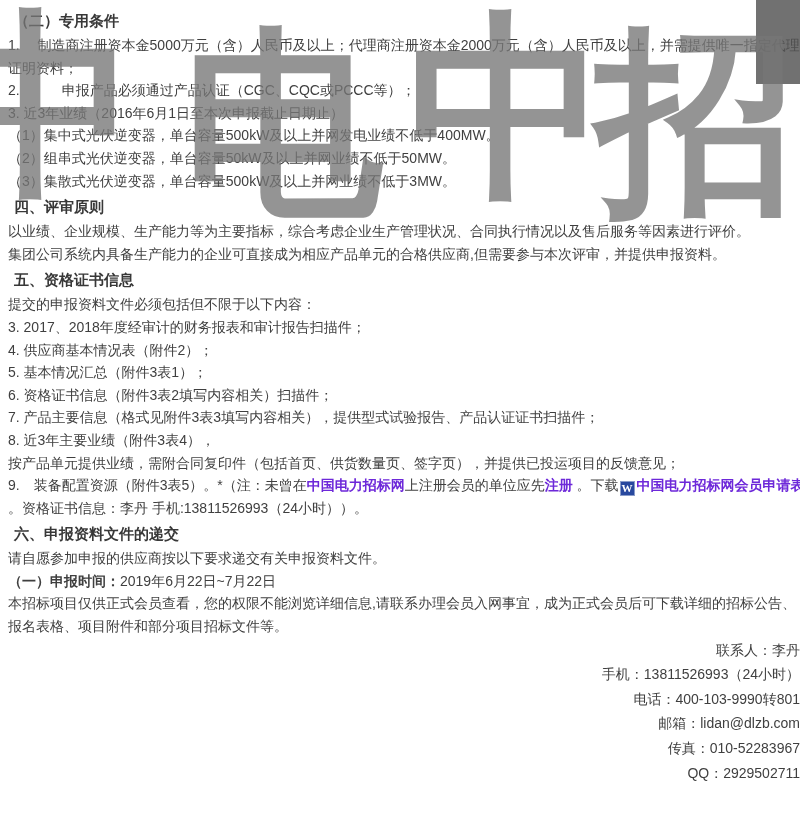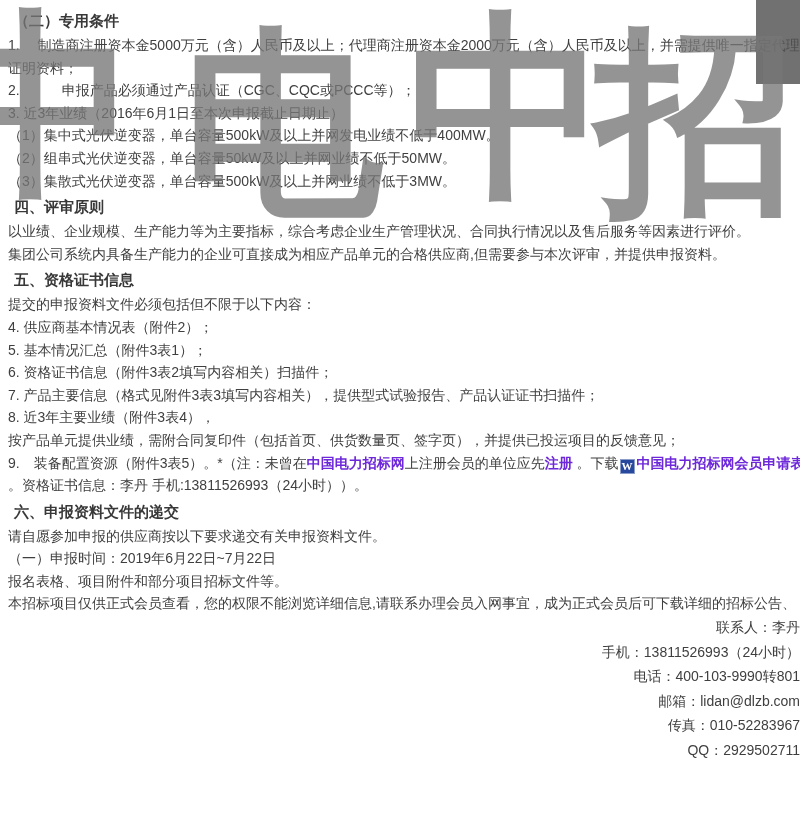--- a/index.html
+++ b/index.html
@@ -14,21 +14,21 @@
     color:#3f3f3f;
   }
   .line{
     font-size:14px;line-height:22.6px;white-space:pre;
   }
   .hline{
     font-size:15px;line-height:24px;font-weight:bold;margin:3px 0 1px;
     white-space:pre;color:#383838;padding-left:6px;
   }
   .contact{line-height:24.6px;text-align:right;}
-  .b{font-weight:normal;}
+  .b{font-weight:bold;}
   .lnk{
     color:#6d28d9;font-weight:bold;text-decoration:none;cursor:pointer;
   }
   .wicon{
     display:inline-block;width:15px;height:15px;box-sizing:border-box;
     background:#28489e;color:#ffffff;border:1px solid #8a9cc9;
     font-size:11px;font-weight:bold;text-align:center;line-height:13px;
     vertical-align:-2px;margin:0 2px 0 1px;font-family:"Liberation Serif",serif;
   }
   
@@ -59,33 +59,34 @@
     <div class="line"><span>2.　　　申报产品必须通过产品认证（CGC、CQC或PCCC等）；</span></div>
     <div class="line"><span>3. 近3年业绩（2016年6月1日至本次申报截止日期止）</span></div>
     <div class="line"><span>（1）集中式光伏逆变器，单台容量500kW及以上并网发电业绩不低于400MW。</span></div>
     <div class="line"><span>（2）组串式光伏逆变器，单台容量50kW及以上并网业绩不低于50MW。</span></div>
     <div class="line"><span>（3）集散式光伏逆变器，单台容量500kW及以上并网业绩不低于3MW。</span></div>
     <div class="hline"><span>四、评审原则</span></div>
     <div class="line"><span>以业绩、企业规模、生产能力等为主要指标，综合考虑企业生产管理状况、合同执行情况以及售后服务等因素进行评价。</span></div>
     <div class="line"><span>集团公司系统内具备生产能力的企业可直接成为相应产品单元的合格供应商,但需要参与本次评审，并提供申报资料。</span></div>
     <div class="hline"><span>五、资格证书信息</span></div>
     <div class="line"><span>提交的申报资料文件必须包括但不限于以下内容：</span></div>
+    <div class="line"><span>3. 2017、2018年度经审计的财务报表和审计报告扫描件；</span></div>
     <div class="line"><span>4. 供应商基本情况表（附件2）；</span></div>
     <div class="line"><span>5. 基本情况汇总（附件3表1）；</span></div>
     <div class="line"><span>6. 资格证书信息（附件3表2填写内容相关）扫描件；</span></div>
     <div class="line"><span>7. 产品主要信息（格式见附件3表3填写内容相关），提供型式试验报告、产品认证证书扫描件；</span></div>
     <div class="line"><span>8. 近3年主要业绩（附件3表4），</span></div>
     <div class="line"><span>按产品单元提供业绩，需附合同复印件（包括首页、供货数量页、签字页），并提供已投运项目的反馈意见；</span></div>
     <div class="line"><span>9.　装备配置资源（附件3表5）。*（注：未曾在</span><a class="lnk">中国电力招标网</a><span>上注册会员的单位应先</span><a class="lnk">注册</a><span> 。下载</span><span class="wicon">W</span><a class="lnk">中国电力招标网会员申请表</a></div>
     <div class="line"><span>。资格证书信息：李丹 手机:13811526993（24小时））。</span></div>
     <div class="hline"><span>六、申报资料文件的递交</span></div>
     <div class="line"><span>请自愿参加申报的供应商按以下要求递交有关申报资料文件。</span></div>
     <div class="line"><span class="b">（一）申报时间：</span><span>2019年6月22日~7月22日</span></div>
+    <div class="line"><span>本招标项目仅供正式会员查看，您的权限不能浏览详细信息,请联系办理会员入网事宜，成为正式会员后可下载详细的招标公告、</span></div>
     <div class="line"><span>报名表格、项目附件和部分项目招标文件等。</span></div>
-    <div class="line"><span>本招标项目仅供正式会员查看，您的权限不能浏览详细信息,请联系办理会员入网事宜，成为正式会员后可下载详细的招标公告、</span></div>
     <div class="line contact"><span>联系人：李丹</span></div>
     <div class="line contact"><span>手机：13811526993（24小时）</span></div>
     <div class="line contact"><span>电话：400-103-9990转801</span></div>
     <div class="line contact"><span>邮箱：lidan@dlzb.com</span></div>
     <div class="line contact"><span>传真：010-52283967</span></div>
     <div class="line contact"><span>QQ：2929502711</span></div>
   </div>
 
 <div id="watermark">
   <div class="wm-corner"></div>

